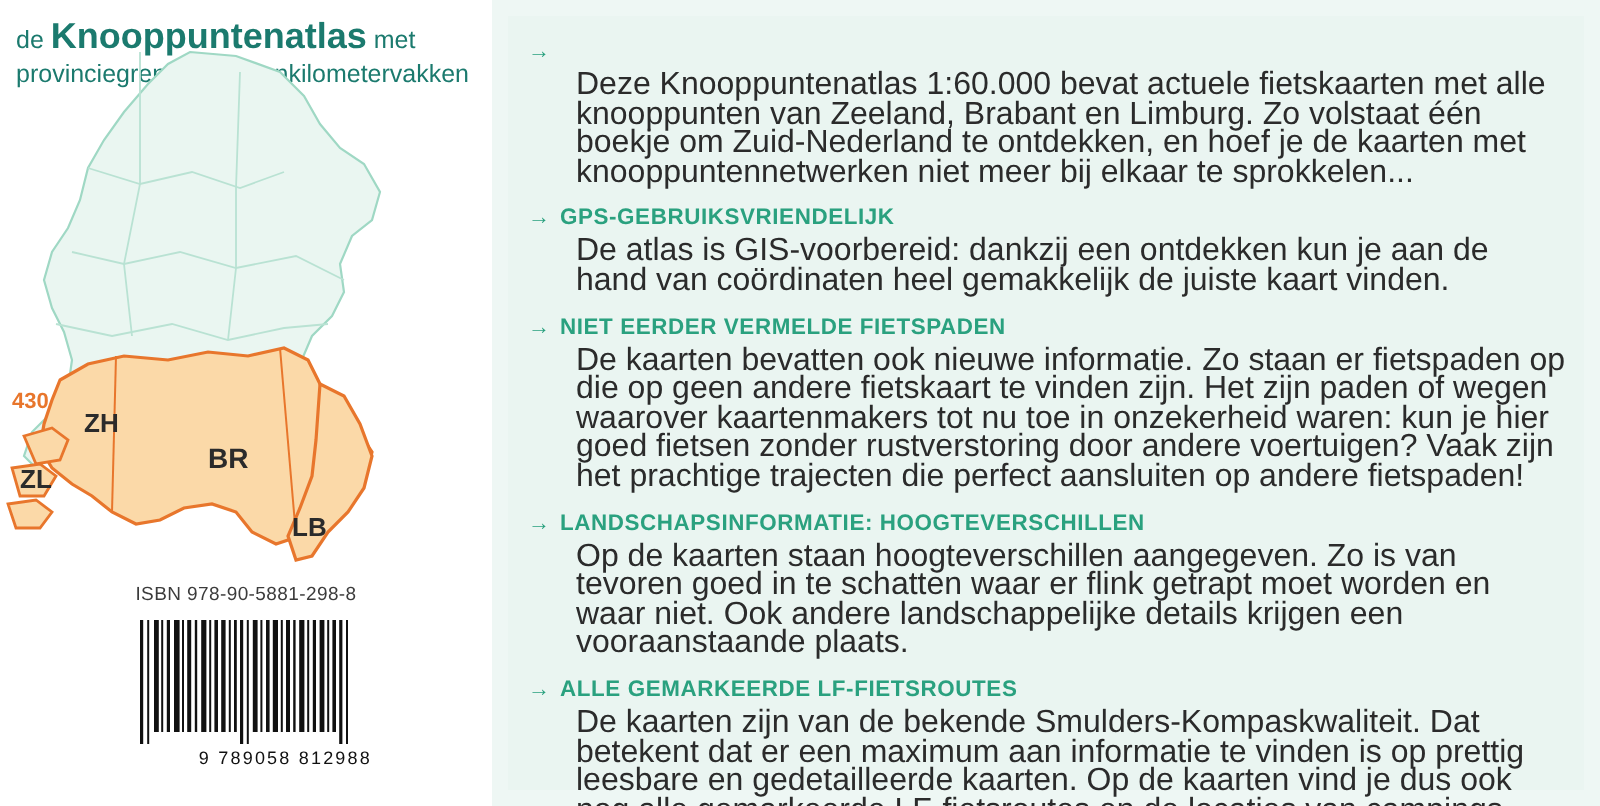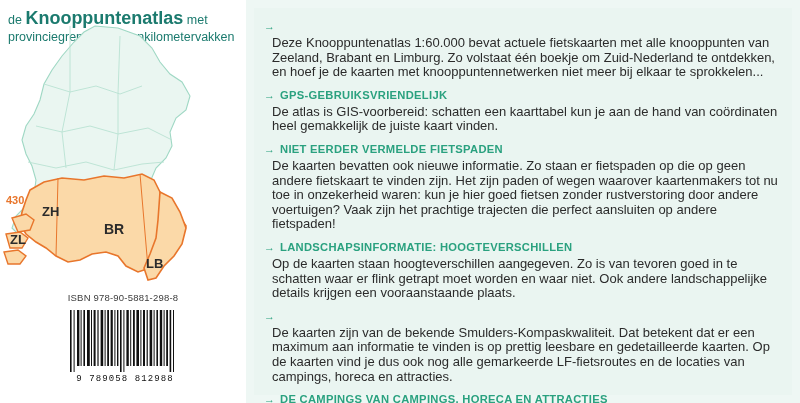--- a/index.html
+++ b/index.html
@@ -68,25 +68,25 @@
     top: 310px;
     width: 112px;
     height: 62px;
     background: #ffffff;
   }
   .barcode-digits {
     position: absolute;
     left: 64px;
     top: 374px;
     width: 122px;
-    text-align: center;
+    text-align: right;
     font-size: 9px;
     color: #111;
     letter-spacing: 1.1px;
-    font-family: Liberation Mono, monospace;
+    font-family: Liberation Sans, sans-serif;
   }
 
   
   .right-panel {
     position: absolute;
     left: 246px;
     top: 0;
     width: 554px;
     height: 403px;
     background: #eef7f4;
@@ -123,22 +123,22 @@
     width: 16px;
     flex: 0 0 16px;
     color: #2aa17f;
     font-size: 11px;
     line-height: 13px;
   }
   .sec-head .sec-title {
     line-height: 13px;
   }
   .sec-body {
-    margin-left: 8px;
-    font-size: 13px;
+    margin-left: 24px;
+    font-size: 16px;
     line-height: 14.6px;
     color: #2b2b2b;
   }
   .no-body { margin-bottom: 0; }
 </style>
 </head>
 <body>
 
 <div class="page">
 
@@ -236,21 +236,21 @@
             <span class="arrow">→</span>
           </div>
           <div class="sec-body">Deze Knooppuntenatlas 1:60.000 bevat actuele fietskaarten met alle knooppunten van Zeeland, Brabant en Limburg. Zo volstaat één boekje om Zuid-Nederland te ontdekken, en hoef je de kaarten met knooppuntennetwerken niet meer bij elkaar te sprokkelen...</div>
         </div>
 
         <div class="section">
           <div class="sec-head">
             <span class="arrow">→</span>
             <span class="sec-title">GPS-GEBRUIKSVRIENDELIJK</span>
           </div>
-          <div class="sec-body">De atlas is GIS-voorbereid: schatten een kaarttabel kun je aan de hand van coördinaten heel gemakkelijk de juiste kaart vinden.</div>
+          <div class="sec-body">De atlas is GIS-voorbereid: dankzij een ontdekken kun je aan de hand van coördinaten heel gemakkelijk de juiste kaart vinden.</div>
         </div>
 
         <div class="section">
           <div class="sec-head">
             <span class="arrow">→</span>
             <span class="sec-title">NIET EERDER VERMELDE FIETSPADEN</span>
           </div>
           <div class="sec-body">De kaarten bevatten ook nieuwe informatie. Zo staan er fietspaden op die op geen andere fietskaart te vinden zijn. Het zijn paden of wegen waarover kaartenmakers tot nu toe in onzekerheid waren: kun je hier goed fietsen zonder rustverstoring door andere voertuigen? Vaak zijn het prachtige trajecten die perfect aansluiten op andere fietspaden!</div>
         </div>
 
@@ -258,20 +258,21 @@
           <div class="sec-head">
             <span class="arrow">→</span>
             <span class="sec-title">LANDSCHAPSINFORMATIE: HOOGTEVERSCHILLEN</span>
           </div>
           <div class="sec-body">Op de kaarten staan hoogteverschillen aangegeven. Zo is van tevoren goed in te schatten waar er flink getrapt moet worden en waar niet. Ook andere landschappelijke details krijgen een vooraanstaande plaats.</div>
         </div>
 
         <div class="section">
           <div class="sec-head">
             <span class="arrow">→</span>
+            <span class="sec-title">ALLE GEMARKEERDE LF-FIETSROUTES</span>
           </div>
           <div class="sec-body">De kaarten zijn van de bekende Smulders-Kompaskwaliteit. Dat betekent dat er een maximum aan informatie te vinden is op prettig leesbare en gedetailleerde kaarten. Op de kaarten vind je dus ook nog alle gemarkeerde LF-fietsroutes en de locaties van campings, horeca en attracties.</div>
         </div>
 
         <div class="section no-body">
           <div class="sec-head">
             <span class="arrow">→</span>
             <span class="sec-title">DE CAMPINGS VAN CAMPINGS, HORECA EN ATTRACTIES</span>
           </div>
         </div>

